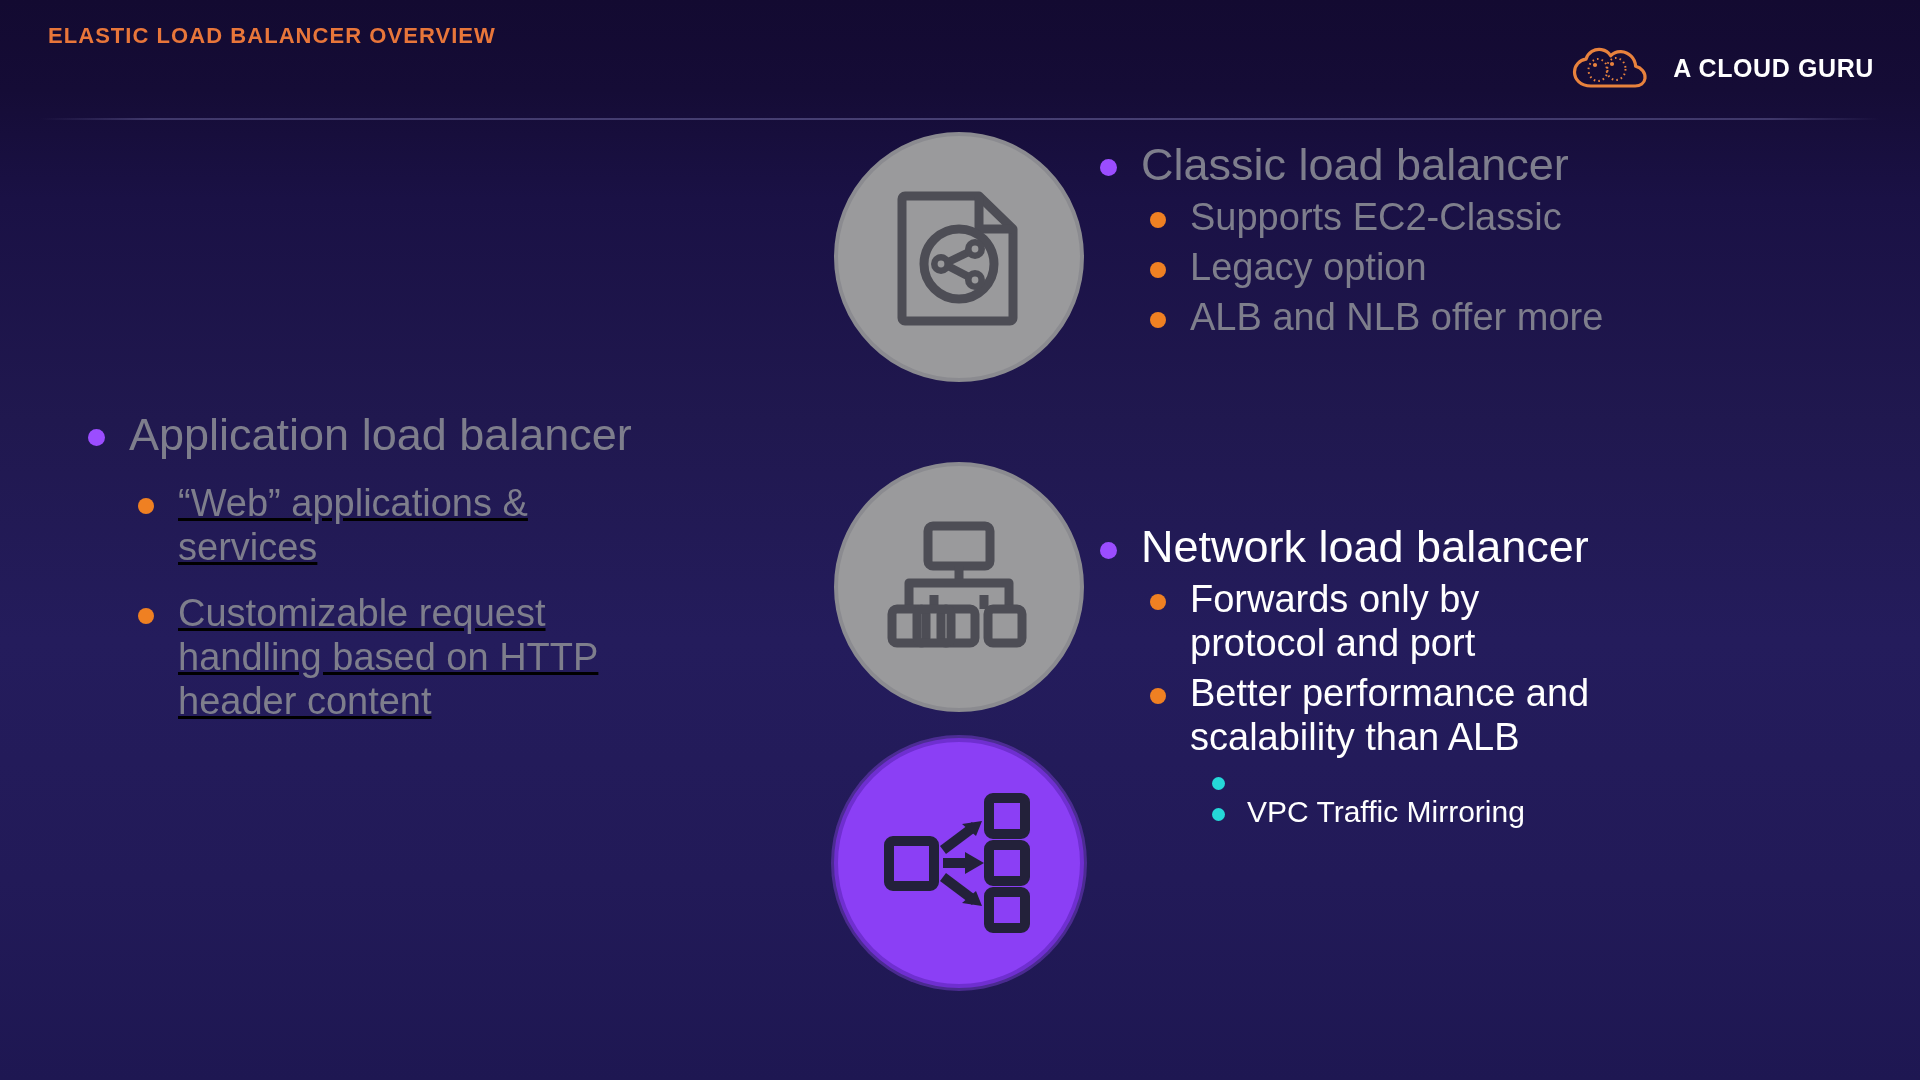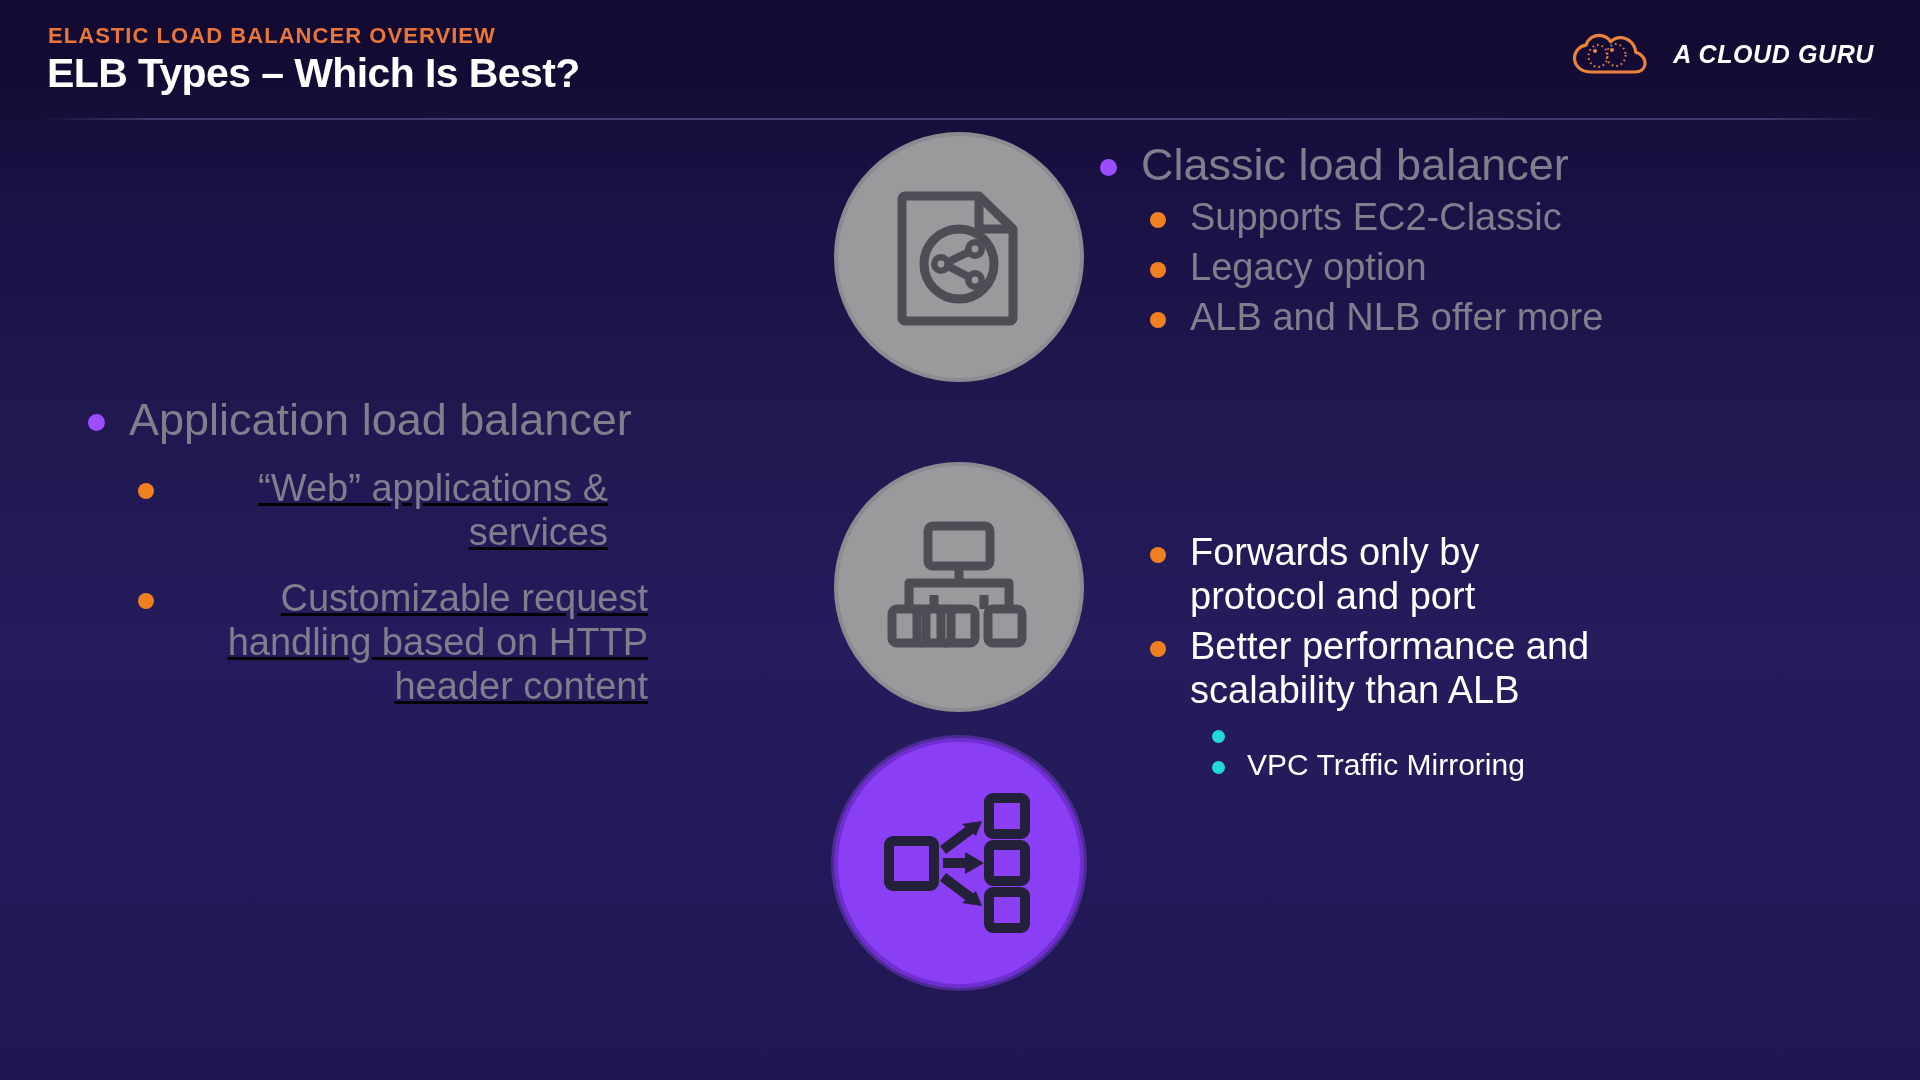--- a/index.html
+++ b/index.html
@@ -34,22 +34,22 @@
     font-size:41px; font-weight:bold; letter-spacing:-0.6px;
     color:#ffffff; white-space:nowrap;
   }
   #header-rule {
     position:absolute; left:40px; top:118px; width:1840px; height:2px;
     background:linear-gradient(90deg, rgba(120,115,175,0) 0%, rgba(125,120,180,.40) 6%,
                rgba(130,125,185,.45) 50%, rgba(125,120,180,.40) 94%, rgba(120,115,175,0) 100%);
   }
   
   #brand {
-    position:absolute; right:46px; top:32px;
-    display:flex; align-items:center; gap:24px;font-style:italic;
+    position:absolute; right:46px; top:46px;
+    display:flex; align-items:center; gap:24px;
   }
   #brand-mark { width:78px; height:44px; display:block; }
   #brand-text {
     font-size:25px; font-weight:bold; letter-spacing:.6px; color:#ffffff; white-space:nowrap;
   }
   
   .circle {
     position:absolute; width:250px; height:250px; border-radius:50%;
     display:flex; align-items:center; justify-content:center;
   }
@@ -82,41 +82,40 @@
   .dim-text .l1 .dot { background:#9b4dff; }
   .active-text .txt { color:#ffffff; }
 
   
   #grp-classic { left:1100px; top:142px; width:700px;text-align:center; }
   #grp-classic .l1 .dot { margin-top:17px; margin-right:24px; }
   #grp-classic .l2 { margin-left:50px; margin-top:6px; }
   #grp-classic .l2 .dot { margin-top:17px; margin-right:24px; }
 
   
-  #grp-app { left:88px; top:397px; width:700px;text-align:right; }
+  #grp-app { left:88px; top:412px; width:700px; }
   #grp-app .l1 .dot { margin-top:17px; margin-right:24px; }
   #grp-app .l2 { margin-left:50px; margin-top:22px;text-decoration:underline; }
   #grp-app .l2 .dot { margin-top:17px; margin-right:24px; }
 
   
   #grp-network { left:1100px; top:524px; width:730px; }
   #grp-network .l1 .dot { margin-top:18px; margin-right:24px; }
   #grp-network .l2 { margin-left:50px; margin-top:6px; }
   #grp-network .l2 .dot { margin-top:17px; margin-right:24px; }
   #grp-network .l3 { margin-left:112px; margin-top:4px; }
   #grp-network .l3 .dot { margin-top:14px; margin-right:22px; }
 </style>
 </head>
 <body>
 
 <div id="slide">
 
   <div id="header">
     <div id="eyebrow">ELASTIC LOAD BALANCER OVERVIEW</div>
-    <div id="slide-title">ELB Types – Which Is Best?</div>
     <div id="header-rule"></div>
 
     <div id="brand">
       <span id="brand-mark-wrap">
         <svg id="brand-mark" viewBox="0 0 78 44">
           <path d="M20 40 C9 40 3.5 33 3.5 26 C3.5 19.5 8.5 14 15 13.2 C17 6.5 23.5 2.5 30.5 3.6
                    C34.5 4.2 37.8 6.6 39.7 9.8 C42.2 7 46 5.4 50 5.6 C58 6 64.2 12.4 64.6 20.2
                    C70.6 21.6 74.6 26.6 74 32.4 C73.4 37.2 69.2 40 64.2 40 Z" fill="none" stroke="#e8823d" stroke-width="3.2" stroke-linejoin="round"></path>
           <ellipse cx="27" cy="24" rx="9.5" ry="11" fill="none" stroke="#e8823d" stroke-width="2" stroke-dasharray="1.6 3.1"></ellipse>
           <ellipse cx="45" cy="23" rx="9.5" ry="11" fill="none" stroke="#e8823d" stroke-width="2" stroke-dasharray="1.6 3.1"></ellipse>
@@ -209,20 +208,24 @@
       <span class="dot"></span>
       <span class="txt" style="max-width:430px">“Web” applications &amp; services</span>
     </div>
     <div class="row l2">
       <span class="dot"></span>
       <span class="txt" style="max-width:470px">Customizable request handling based on HTTP header content</span>
     </div>
   </div>
 
   <div id="grp-network" class="group active-text">
+    <div class="row l1">
+      <span class="dot"></span>
+      <span class="txt">Network load balancer</span>
+    </div>
     <div class="row l2">
       <span class="dot"></span>
       <span class="txt" style="max-width:400px">Forwards only by protocol and port</span>
     </div>
     <div class="row l2">
       <span class="dot"></span>
       <span class="txt" style="max-width:560px">Better performance and scalability than ALB</span>
     </div>
     <div class="row l3">
       <span class="dot"></span>

